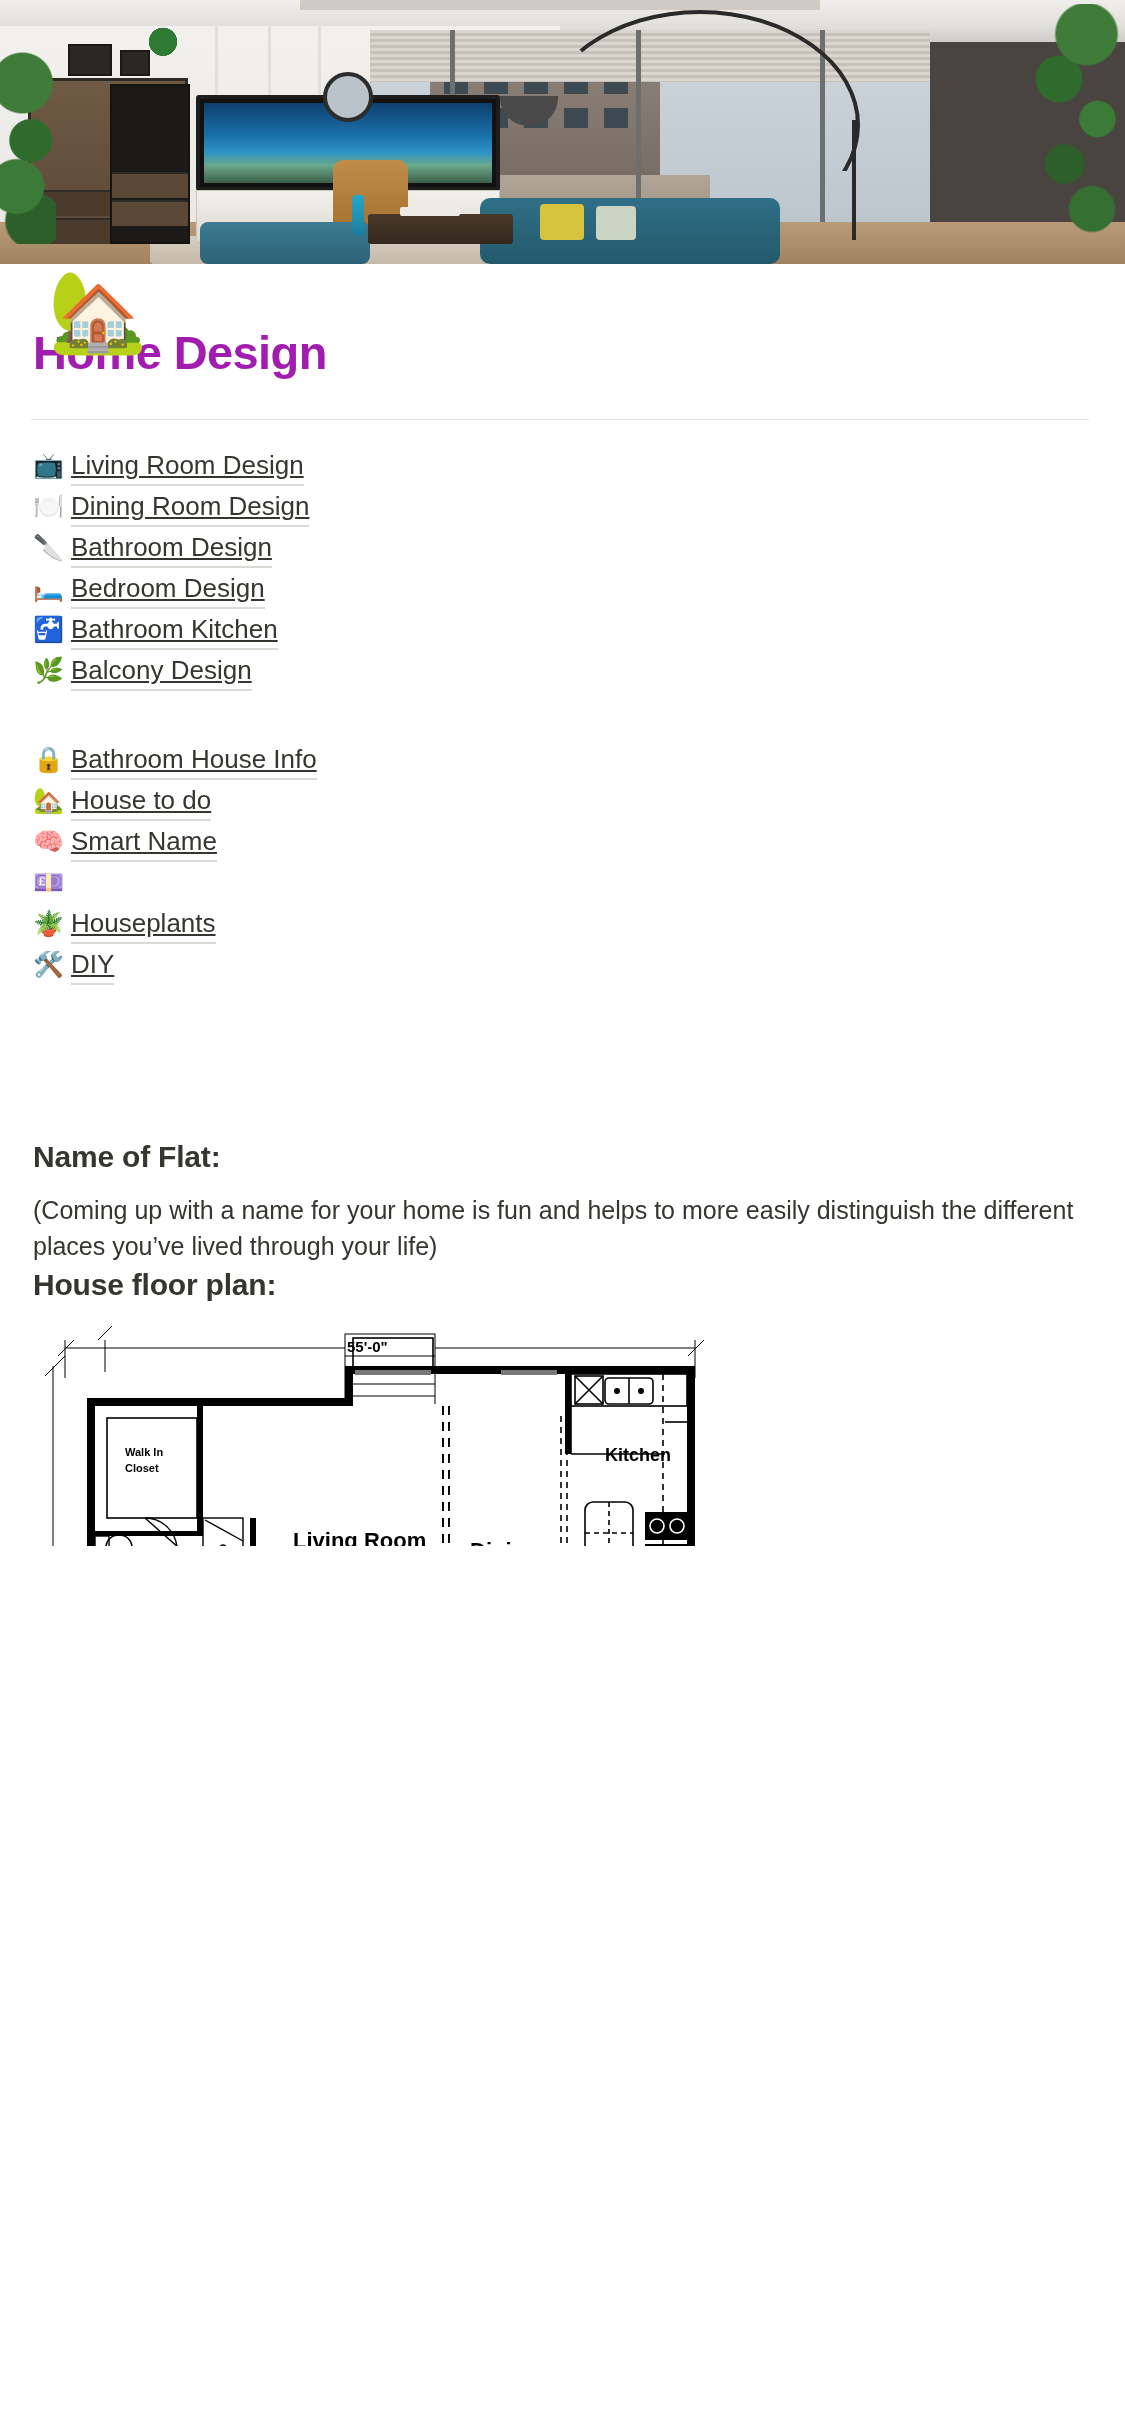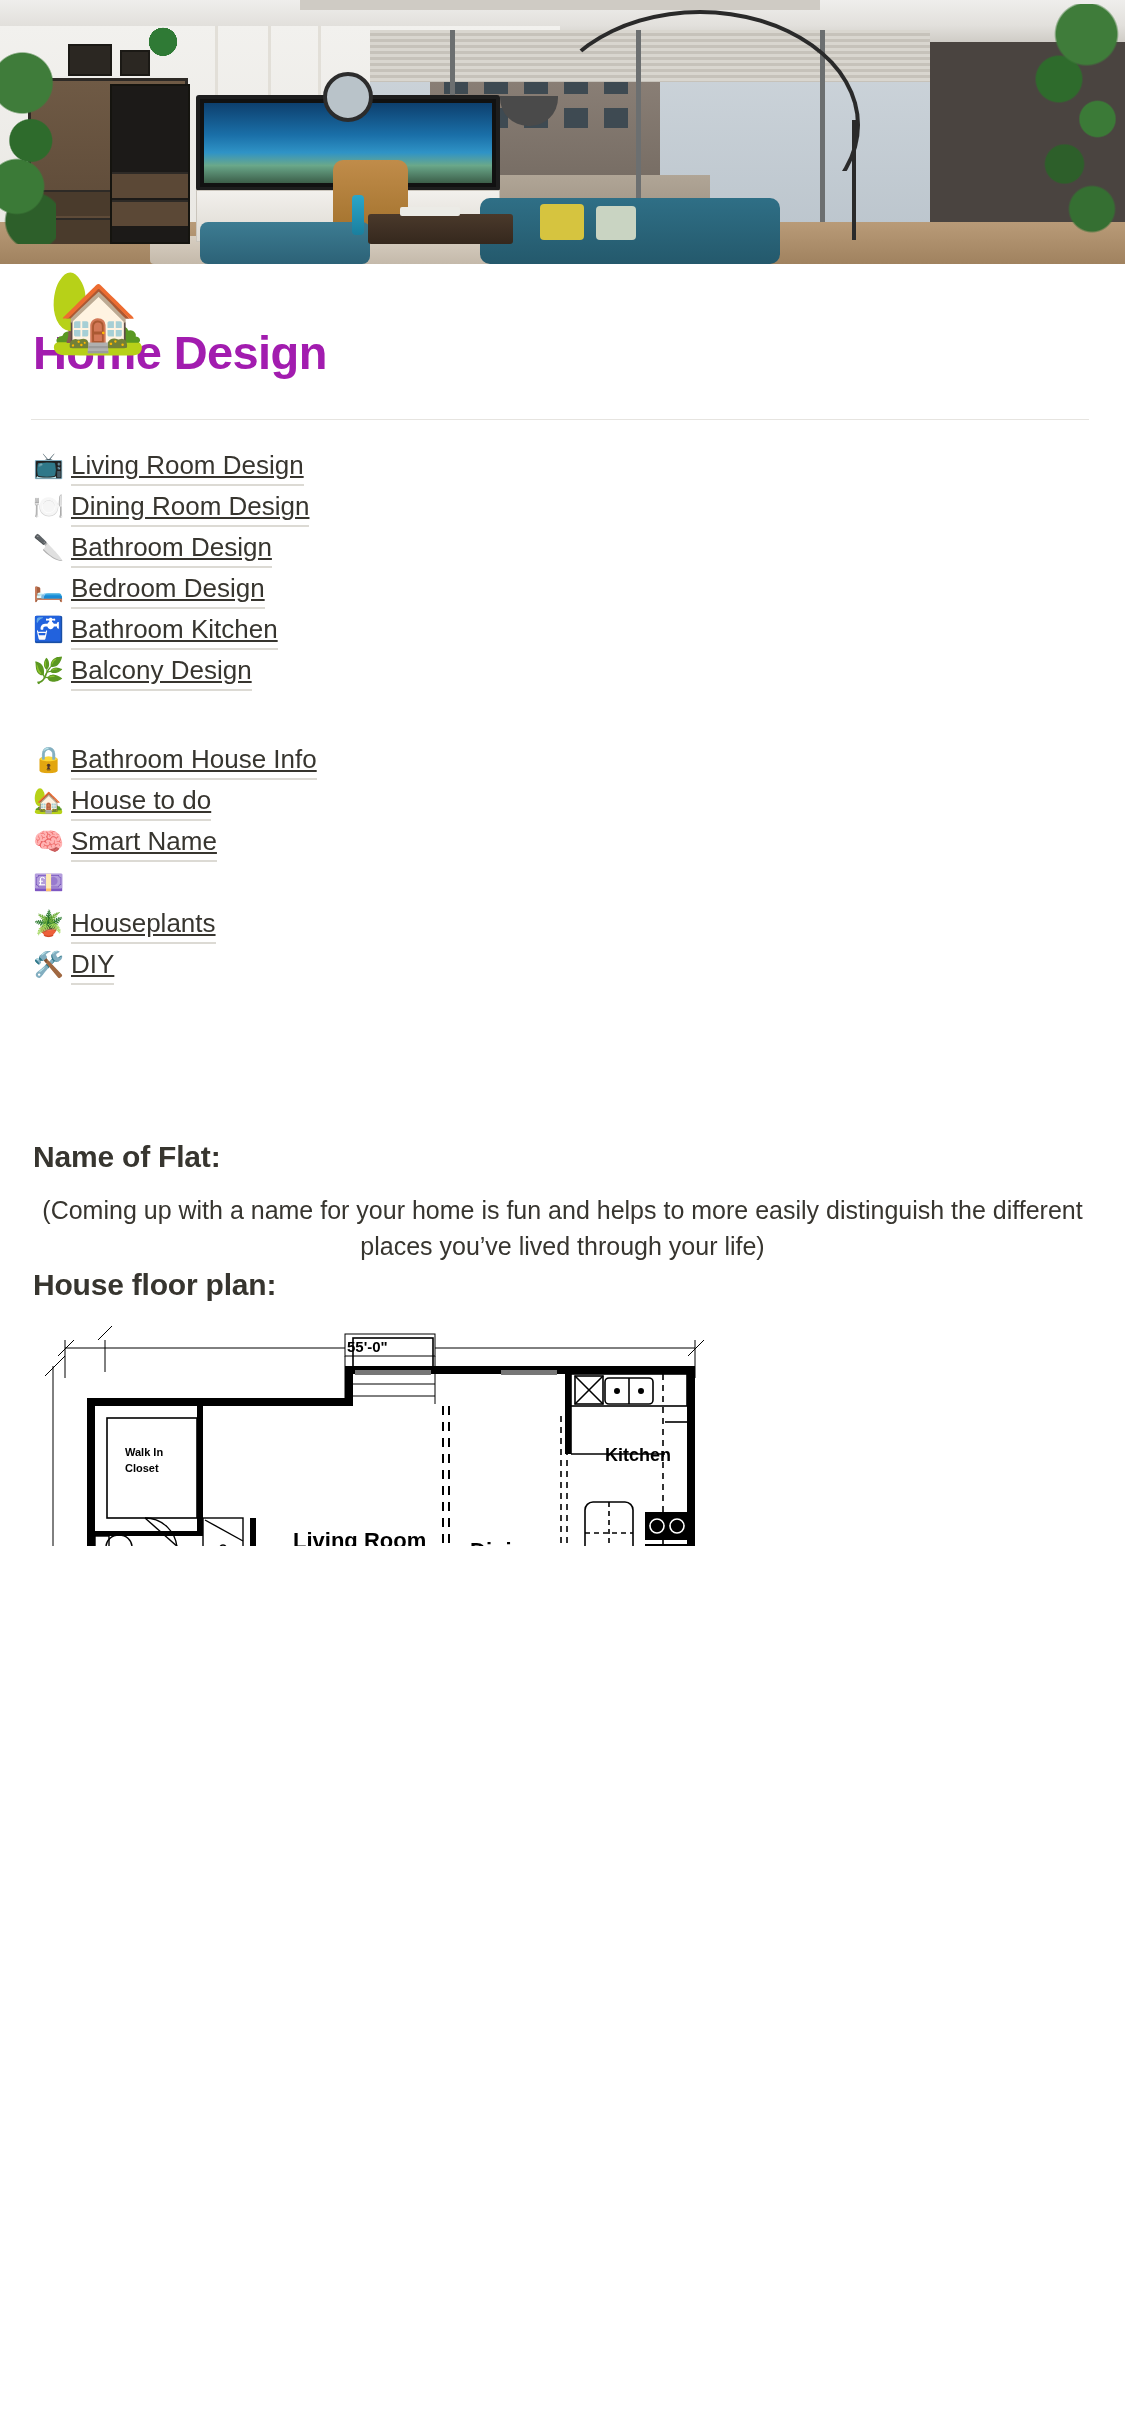--- a/index.html
+++ b/index.html
@@ -164,21 +164,20 @@
     line-height:1.3;
     color:#37352f;
     letter-spacing:-0.2px;
   }
   .sec-body{
     margin-top:16px;
     font-size:25px;
     line-height:1.45;
     color:#37352f;
     max-width:1062px;
-    text-align:center;
   }
 
   
   .floorplan-wrap{
     margin-top:22px;
     width:1062px;
     height:220px;
     position:relative;
     overflow:hidden;
     background:#ffffff;

